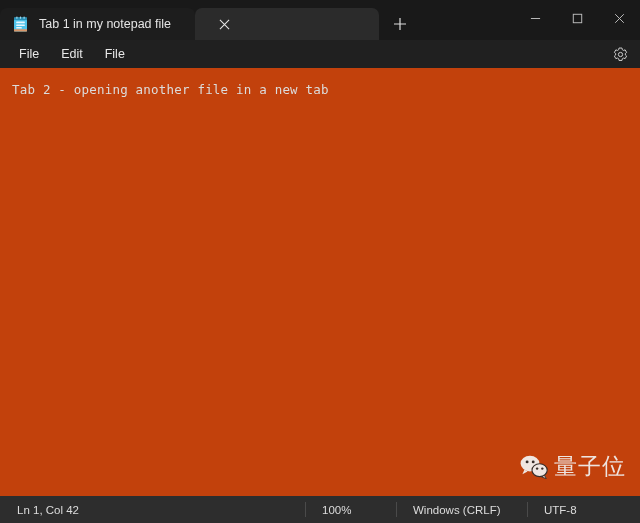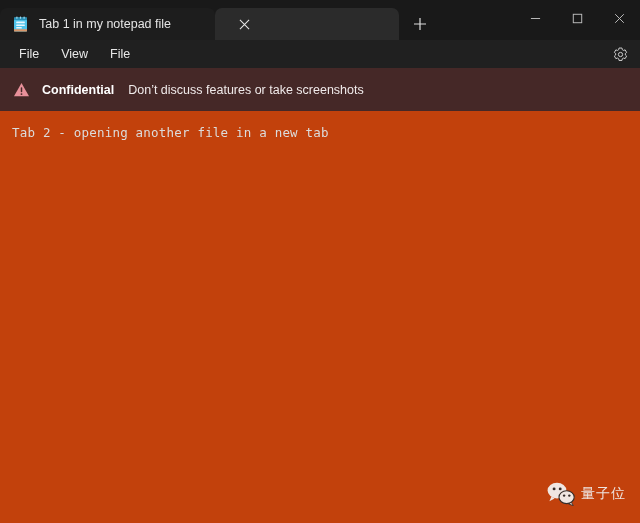--- a/index.html
+++ b/index.html
@@ -42,21 +42,21 @@
     height: 32px;
     display: flex;
     align-items: center;
     border-radius: 7px 7px 0 0;
     padding: 0 12px;
     box-sizing: border-box;
     position: relative;
   }
   .tab.inactive {
     background: #1d1d1d;
-    width: 215px;
+    width: 195px;
   }
   .tab.active {
     background: #2b2b2b;
     width: 184px;
   }
   .tab-icon {
     width: 17px;
     height: 17px;
     margin-right: 10px;
     flex: 0 0 auto;
@@ -201,21 +201,21 @@
     opacity: 0.92;
   }
   .wm-logo {
     width: 30px;
     height: 25px;
     margin-right: 5px;
     flex: 0 0 auto;
     display: block;
   }
   .wm-text {
-    font-size: 14px;
+    font-size: 23px;
     color: #f2f2f2;
     font-family: Liberation Serif, serif;
     letter-spacing: 1px;
     line-height: 20px;
   }
 
   
   .statusbar {
     height: 27px;
     min-height: 27px;
@@ -307,46 +307,35 @@
           <svg viewBox="0 0 12 12" width="11" height="11">
             <path d="M1.3 1.3 L10.7 10.7 M10.7 1.3 L1.3 10.7" stroke="#bdbdbd" stroke-width="1.05" fill="none"></path>
           </svg>
         </span>
       </div>
     </div>
   </div>
 
   <div class="menubar">
     <div class="menu-item">File</div>
-    <div class="menu-item">View</div>
+    <div class="menu-item">Edit</div>
     <div class="menu-item">File</div>
 
     <div class="gear">
       <span>
         <svg viewBox="0 0 20 20" width="17" height="17">
           <g stroke="#cfcfcf" stroke-width="1.15" fill="none">
             <path d="M8.25 2.4 h3.5 l0.35 1.95 1.5 0.87 1.85 -0.68 1.75 3.03 -1.5 1.27 0 1.73 1.5 1.27 -1.75 3.03 -1.85 -0.68 -1.5 0.87 -0.35 1.95 h-3.5 l-0.35 -1.95 -1.5 -0.87 -1.85 0.68 -1.75 -3.03 1.5 -1.27 0 -1.73 -1.5 -1.27 1.75 -3.03 1.85 0.68 1.5 -0.87 z"></path>
             <circle cx="10" cy="10" r="2.5"></circle>
           </g>
         </svg>
       </span>
     </div>
   </div>
 
-  <div class="banner">
-    <span class="banner-icon">
-      <svg viewBox="0 0 17 17" width="17" height="17">
-        <path d="M8.5 1.9 L16 15.2 L1 15.2 Z" fill="#e8909a"></path>
-        <rect x="7.75" y="6.3" width="1.5" height="4.9" rx="0.7" fill="#452827"></rect>
-        <circle cx="8.5" cy="13.1" r="0.95" fill="#452827"></circle>
-      </svg>
-    </span>
-    <span class="banner-title">Confidential</span>
-    <span class="banner-msg">Don’t discuss features or take screenshots</span>
-  </div>
 
   <div class="editor">
     <div class="editor-text">Tab 2 - opening another file in a new tab</div>
 
     <div class="watermark">
       <span class="wm-logo">
         <svg viewBox="0 0 30 25" width="30" height="25">
           <g fill="#f4f4f4">
             <ellipse cx="11" cy="9.6" rx="9.4" ry="7.8"></ellipse>
             <path d="M5.5 15.6 L3.4 20.2 L8.6 17.6 Z"></path>
@@ -356,14 +345,23 @@
           <circle cx="8.1" cy="7.9" r="1.45" fill="#2b2b2b"></circle>
           <circle cx="14.2" cy="7.9" r="1.45" fill="#2b2b2b"></circle>
           <circle cx="18.1" cy="14.6" r="1.2" fill="#2b2b2b"></circle>
           <circle cx="23.3" cy="14.6" r="1.2" fill="#2b2b2b"></circle>
         </svg>
       </span>
       <span class="wm-text">量子位</span>
     </div>
   </div>
 
+  <div class="statusbar">
+    <div class="status-cell pos">Ln 1, Col 42</div>
+    <div class="status-sep"></div>
+    <div class="status-cell zoom">100%</div>
+    <div class="status-sep"></div>
+    <div class="status-cell eol">Windows (CRLF)</div>
+    <div class="status-sep"></div>
+    <div class="status-cell enc">UTF-8</div>
+  </div>
 
 </div>
 
 </body></html>

